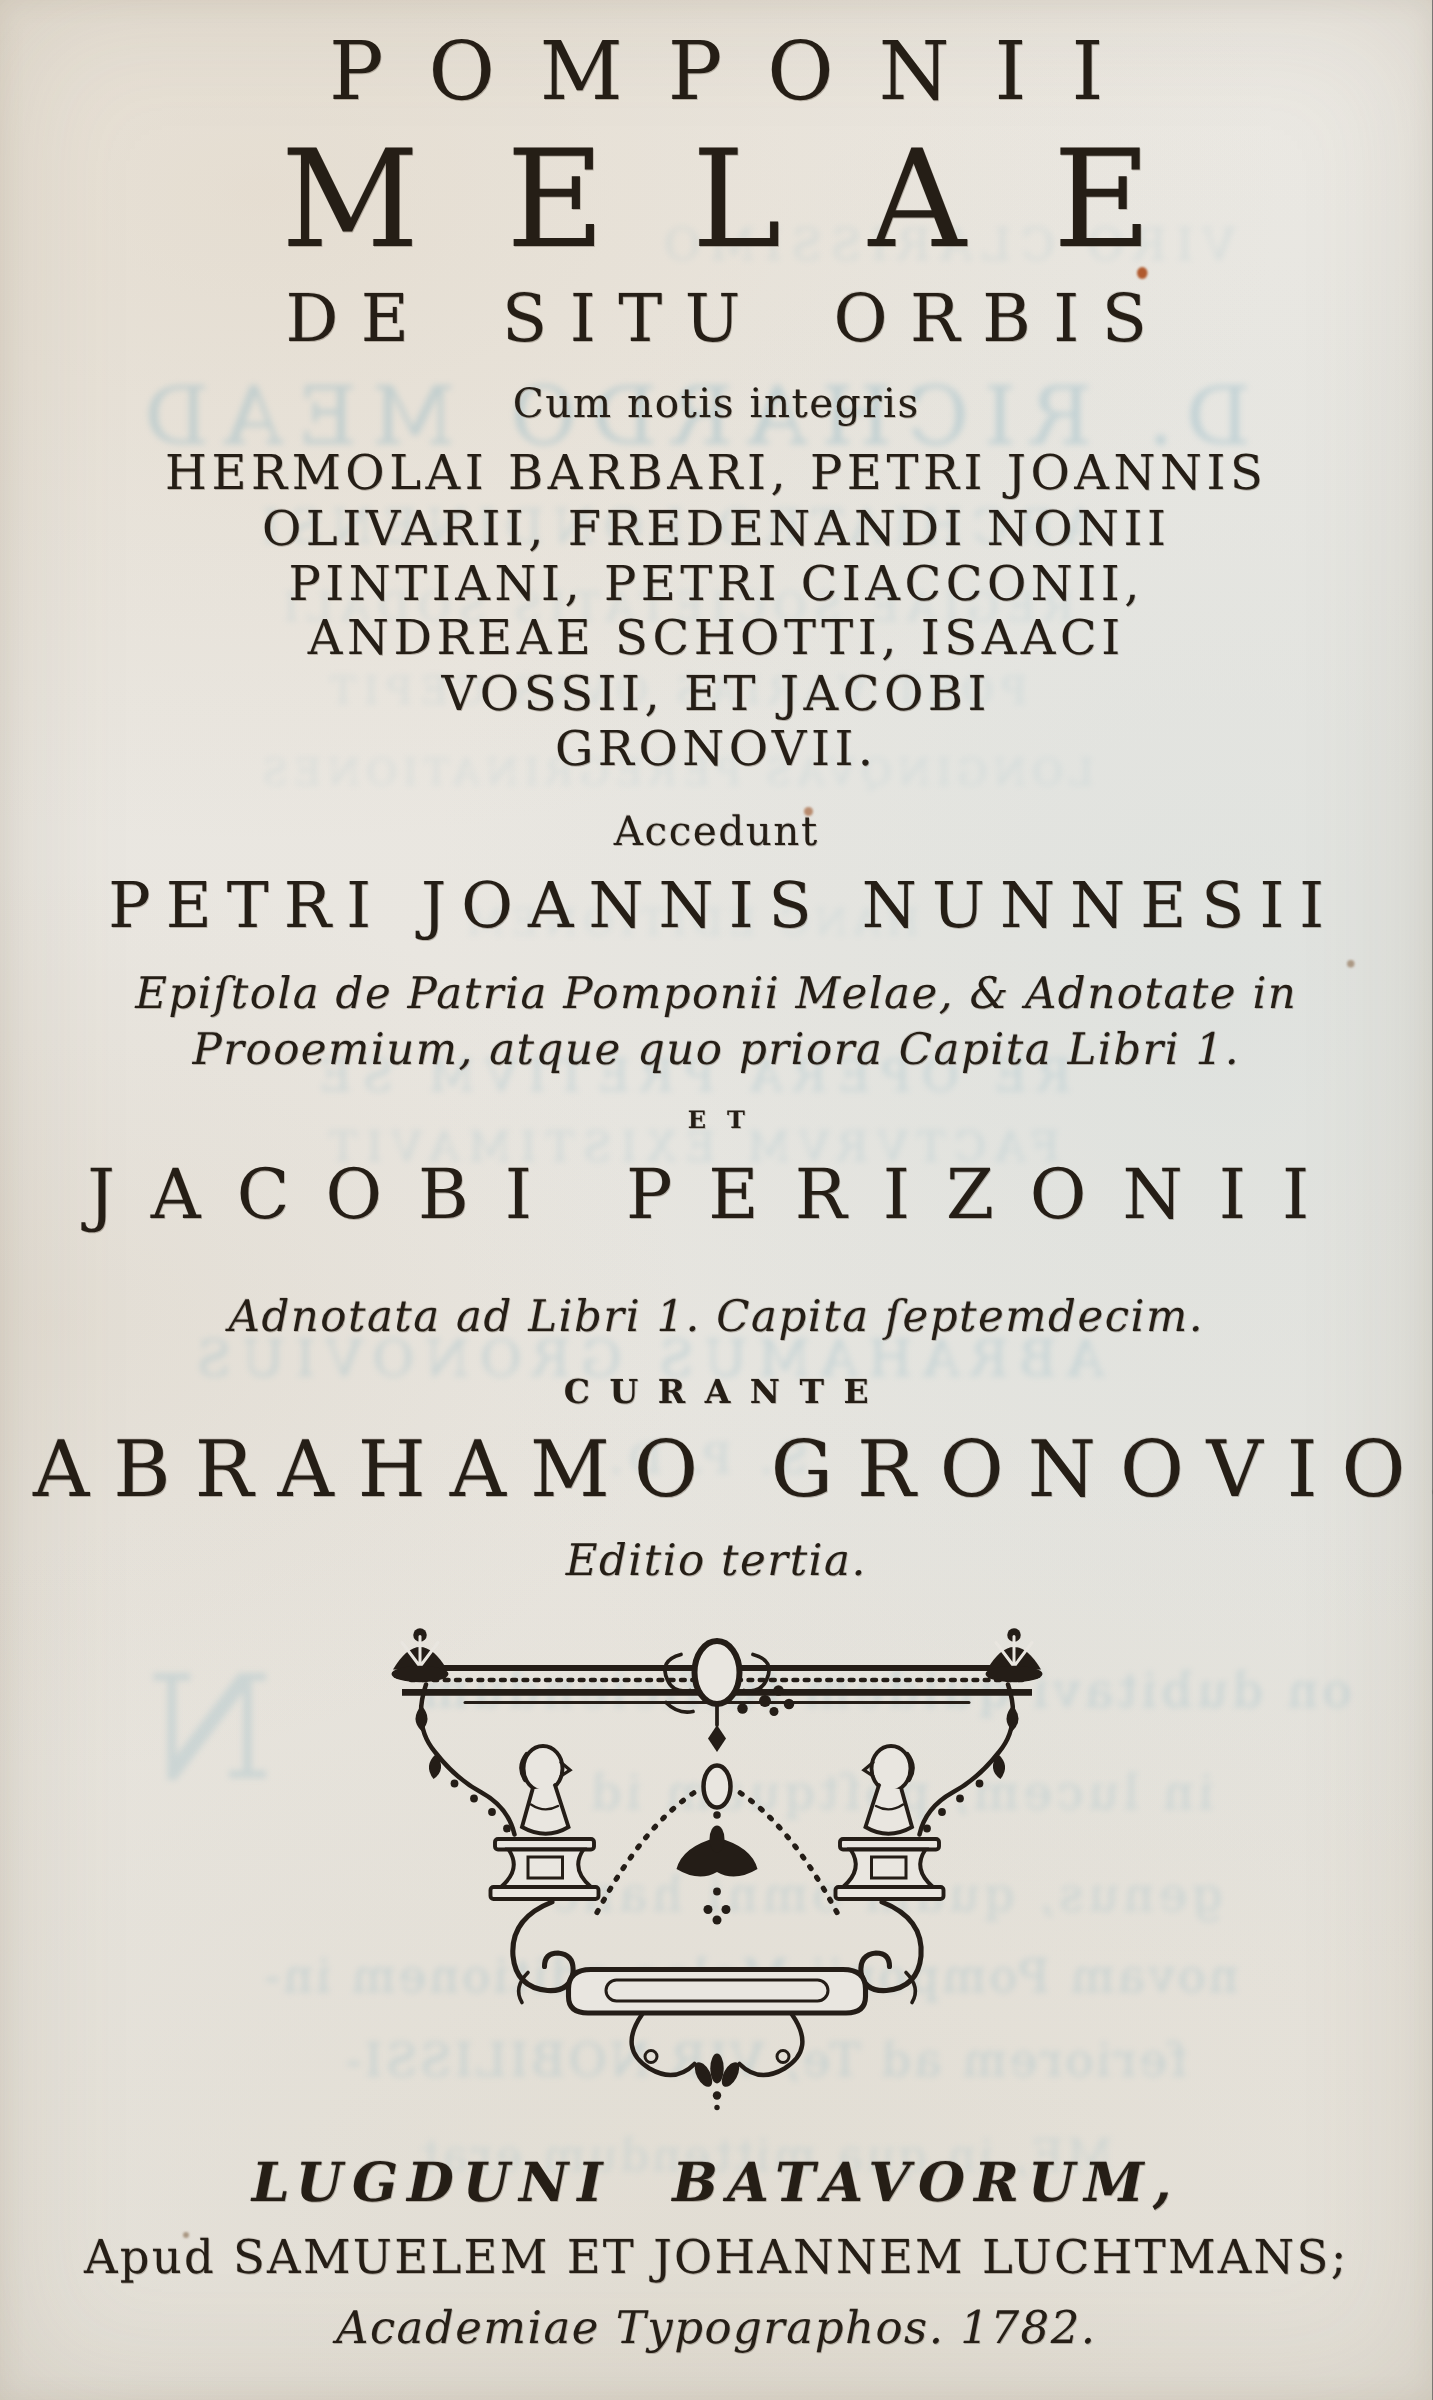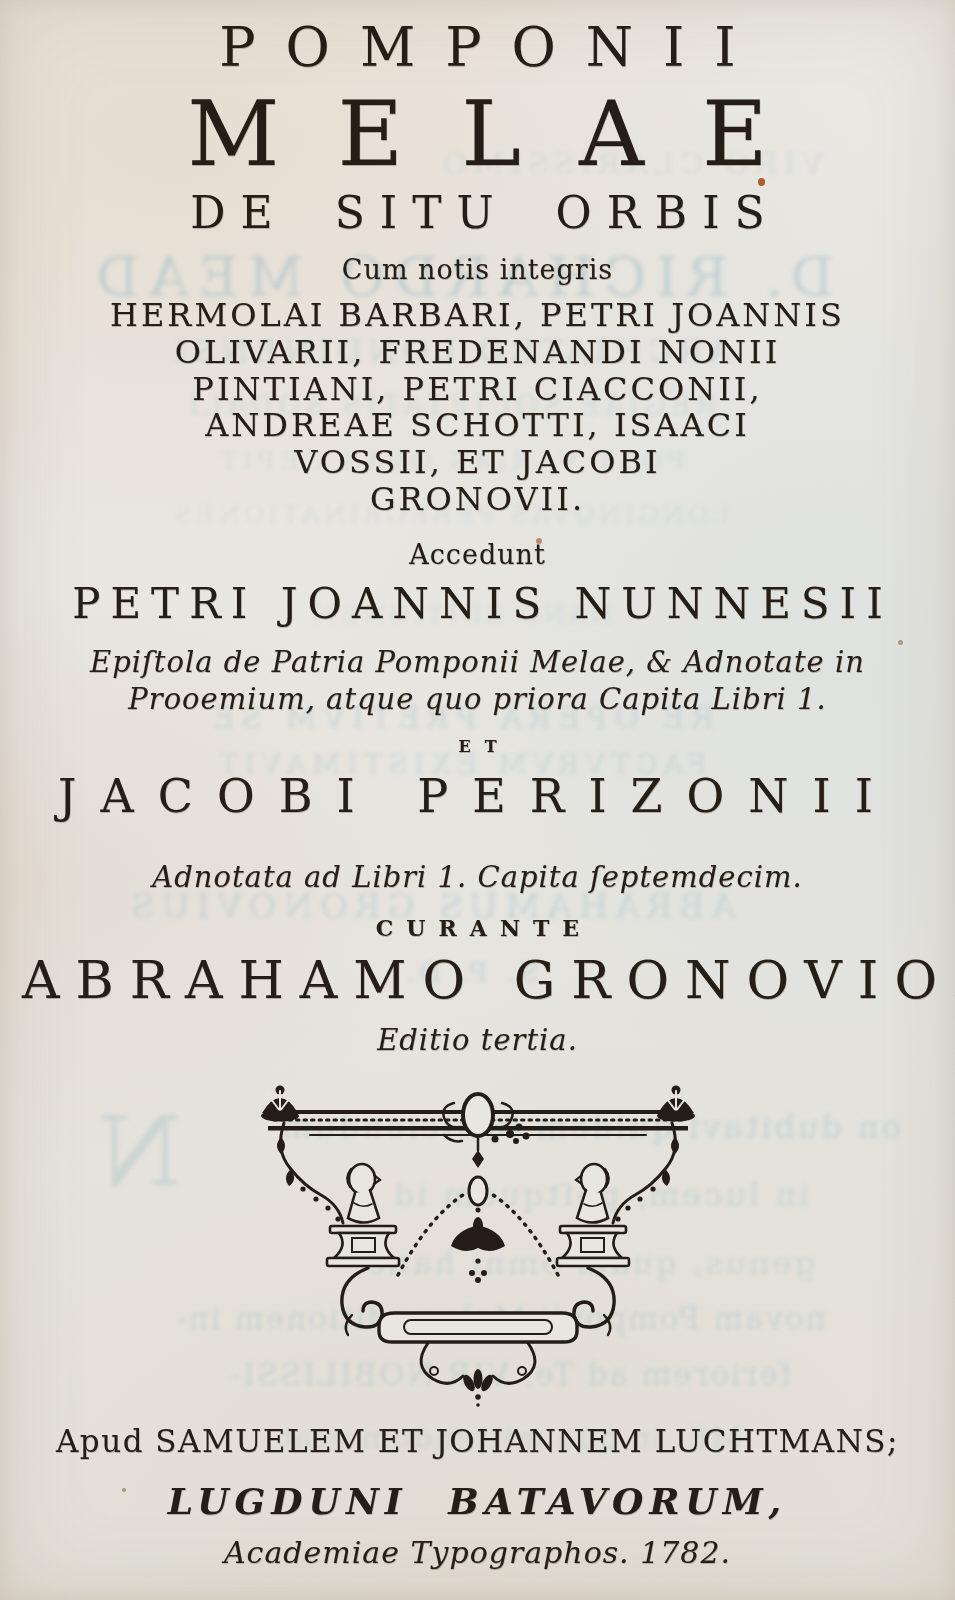--- a/index.html
+++ b/index.html
@@ -246,18 +246,18 @@
             <ellipse cx="221" cy="306" rx="4.5" ry="9" transform="rotate(-28 221 306)" fill="#241d17" stroke="none"></ellipse>
             <ellipse cx="239" cy="306" rx="4.5" ry="9" transform="rotate(28 239 306)" fill="#241d17" stroke="none"></ellipse>
             <ellipse cx="230" cy="302" rx="4.5" ry="10" fill="#241d17" stroke="none"></ellipse>
             <circle cx="230" cy="320" r="2.8" fill="#241d17" stroke="none"></circle>
             <circle cx="230" cy="328" r="1.8" fill="#241d17" stroke="none"></circle>
           </g>
         </g>
       </svg>
     </div>
 
+    <div class="line ink t-place">LUGDUNI BATAVORUM,</div>
     <div class="line ink t-publisher">Apud SAMUELEM ET JOHANNEM LUCHTMANS;</div>
-    <div class="line ink t-place">LUGDUNI BATAVORUM,</div>
     <div class="line ink t-press">Academiae Typographos. 1782.</div>
 
   </main>
 </div>
 
 </body></html>

